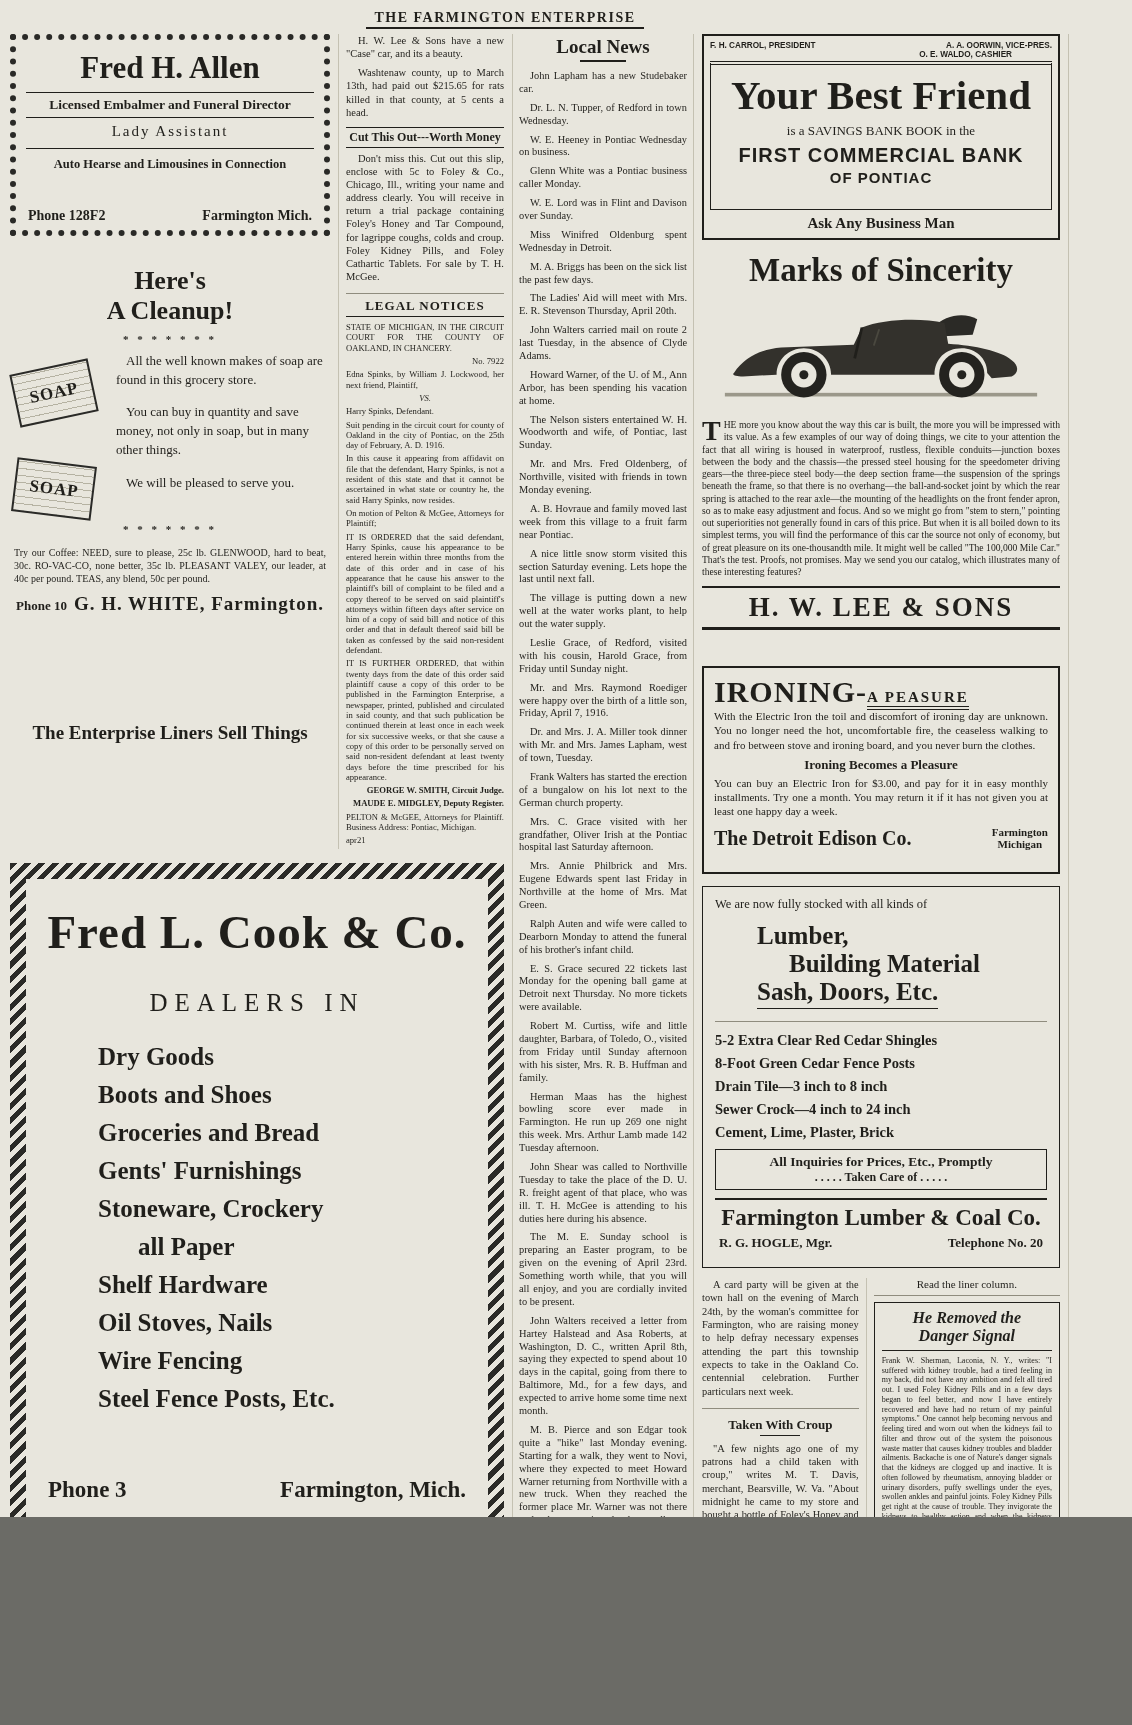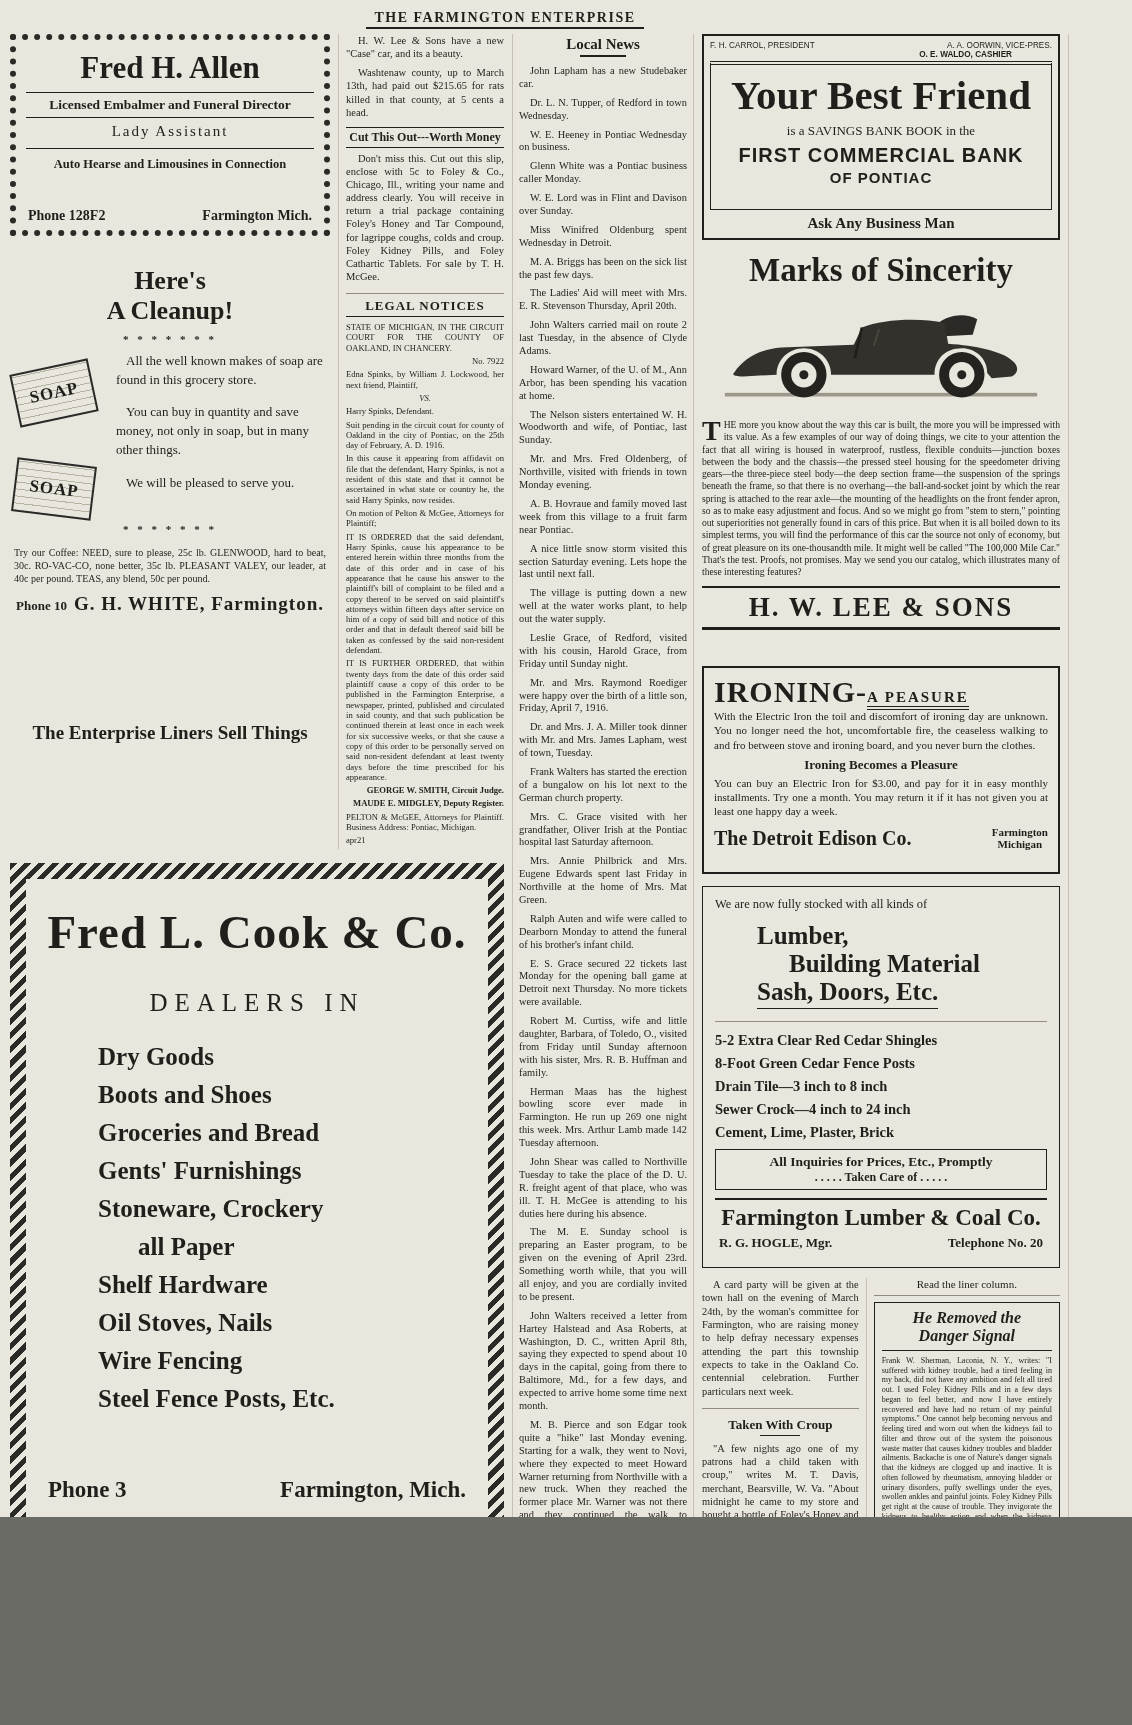--- a/index.html
+++ b/index.html
@@ -77,32 +77,32 @@
   .legal-list p{ font-size:8.6px; line-height:1.2; text-align:justify; margin-bottom:3px; }
   .legal-list p:nth-child(2){ text-align:right; }
   .legal-list p:nth-child(4){ text-align:center; font-style:italic; }
   .legal-list p:nth-child(11),
   .legal-list p:nth-child(12){ text-align:right; font-weight:bold; }
   .legal-list p:nth-child(14){ text-align:left; }
 
   
   .col3{ width:182px; flex:none; border-left:1px solid #c4c1b2; border-right:1px solid #c4c1b2;
     padding:0 6px; overflow:hidden; }
-  .ln-title{ text-align:center; font-size:15px; font-weight:bold; margin:2px 0 2px; }
+  .ln-title{ text-align:center; font-size:19px; font-weight:bold; margin:2px 0 2px; }
   .ln-rule{ width:46px; border-top:2px solid #201f1b; margin:0 auto 8px; }
   .news-list p{ font-size:10.4px; line-height:1.24; text-align:justify;
     text-indent:11px; margin-bottom:6px; }
 
   
   .col4{ width:358px; flex:none; }
 
   .bank{ border:2px solid #201f1b; padding:5px 6px; height:206px;
     display:flex; flex-direction:column; text-align:center; }
   .bank .officers{ display:flex; justify-content:space-between; font-size:8.2px;
-    font-weight:normal; font-family:"Liberation Sans",sans-serif; }
+    font-weight:bold; font-family:"Liberation Sans",sans-serif; }
   .bank .officers2{ font-size:8.2px; font-weight:bold; text-align:right;
     font-family:"Liberation Sans",sans-serif; padding-right:40px; margin-bottom:2px; }
   .bank .inner{ border:1px solid #201f1b; border-top:4px double #201f1b; flex:1; padding:4px; }
   .bank .headline{ font-size:41px; font-weight:bold; margin:2px 0 4px; }
   .bank .line{ font-size:13px; margin-bottom:5px; }
   .bank .bname{ font-size:20px; font-weight:bold; letter-spacing:1px;
     font-family:"Liberation Sans",sans-serif; }
   .bank .bcity{ font-size:15px; font-weight:bold; letter-spacing:1px;
     font-family:"Liberation Sans",sans-serif; margin-top:2px; }
   .bank .footer{ font-size:15px; font-weight:bold; padding:5px 0 1px; }

